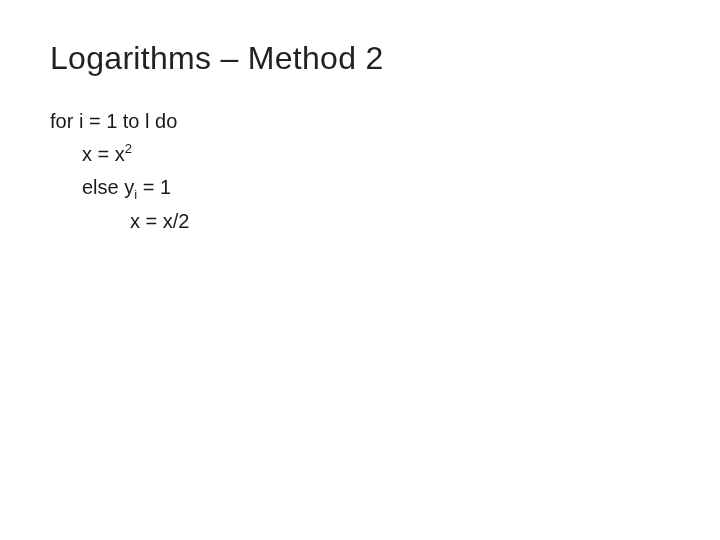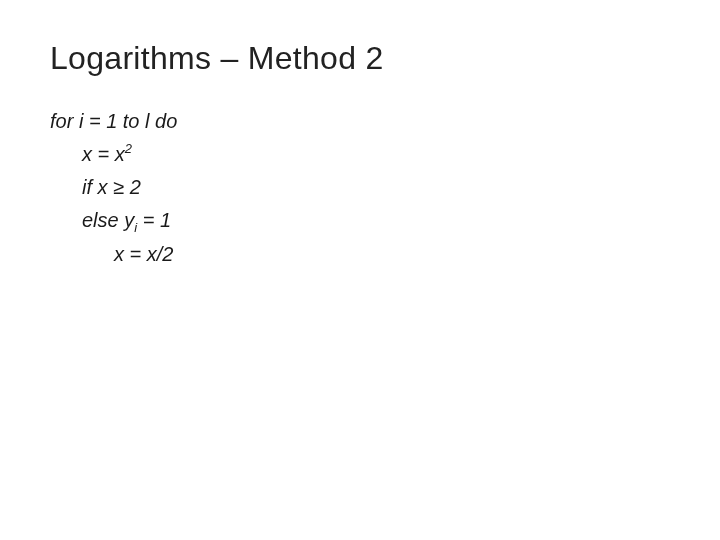--- a/index.html
+++ b/index.html
@@ -30,33 +30,32 @@
       color: #222222;
       margin-bottom: 28px;
       letter-spacing: 0.3px;
     }
 
     .code-block {
       font-family: Arial, sans-serif;
       font-size: 20px;
       color: #1a1a1a;
       line-height: 1.65;
-      font-style: italic;
     }
 
     .line {
       display: block;
     }
 
     .indent1 {
       margin-left: 32px;
     }
 
     .indent2 {
-      margin-left: 64px;
+      margin-left: 80px;
     }
 
     sub {
       font-size: 13px;
       vertical-align: sub;
     }
 
     sup {
       font-size: 13px;
       vertical-align: super;
@@ -73,23 +72,20 @@
     <span class="line">
       <span>for i = 1 to l do</span>
     </span>
 
     <span class="line indent1">
       <span>
         <span>x = x</span><sup>2</sup>
       </span>
     </span>
 
-    <span class="line indent1">
-      <span>if x ≥ 2</span>
-    </span>
 
     <span class="line indent1">
       <span>
         <span>else y</span><sub>i</sub><span> = 1</span>
       </span>
     </span>
 
     <span class="line indent2">
       <span>x = x/2</span>
     </span>

